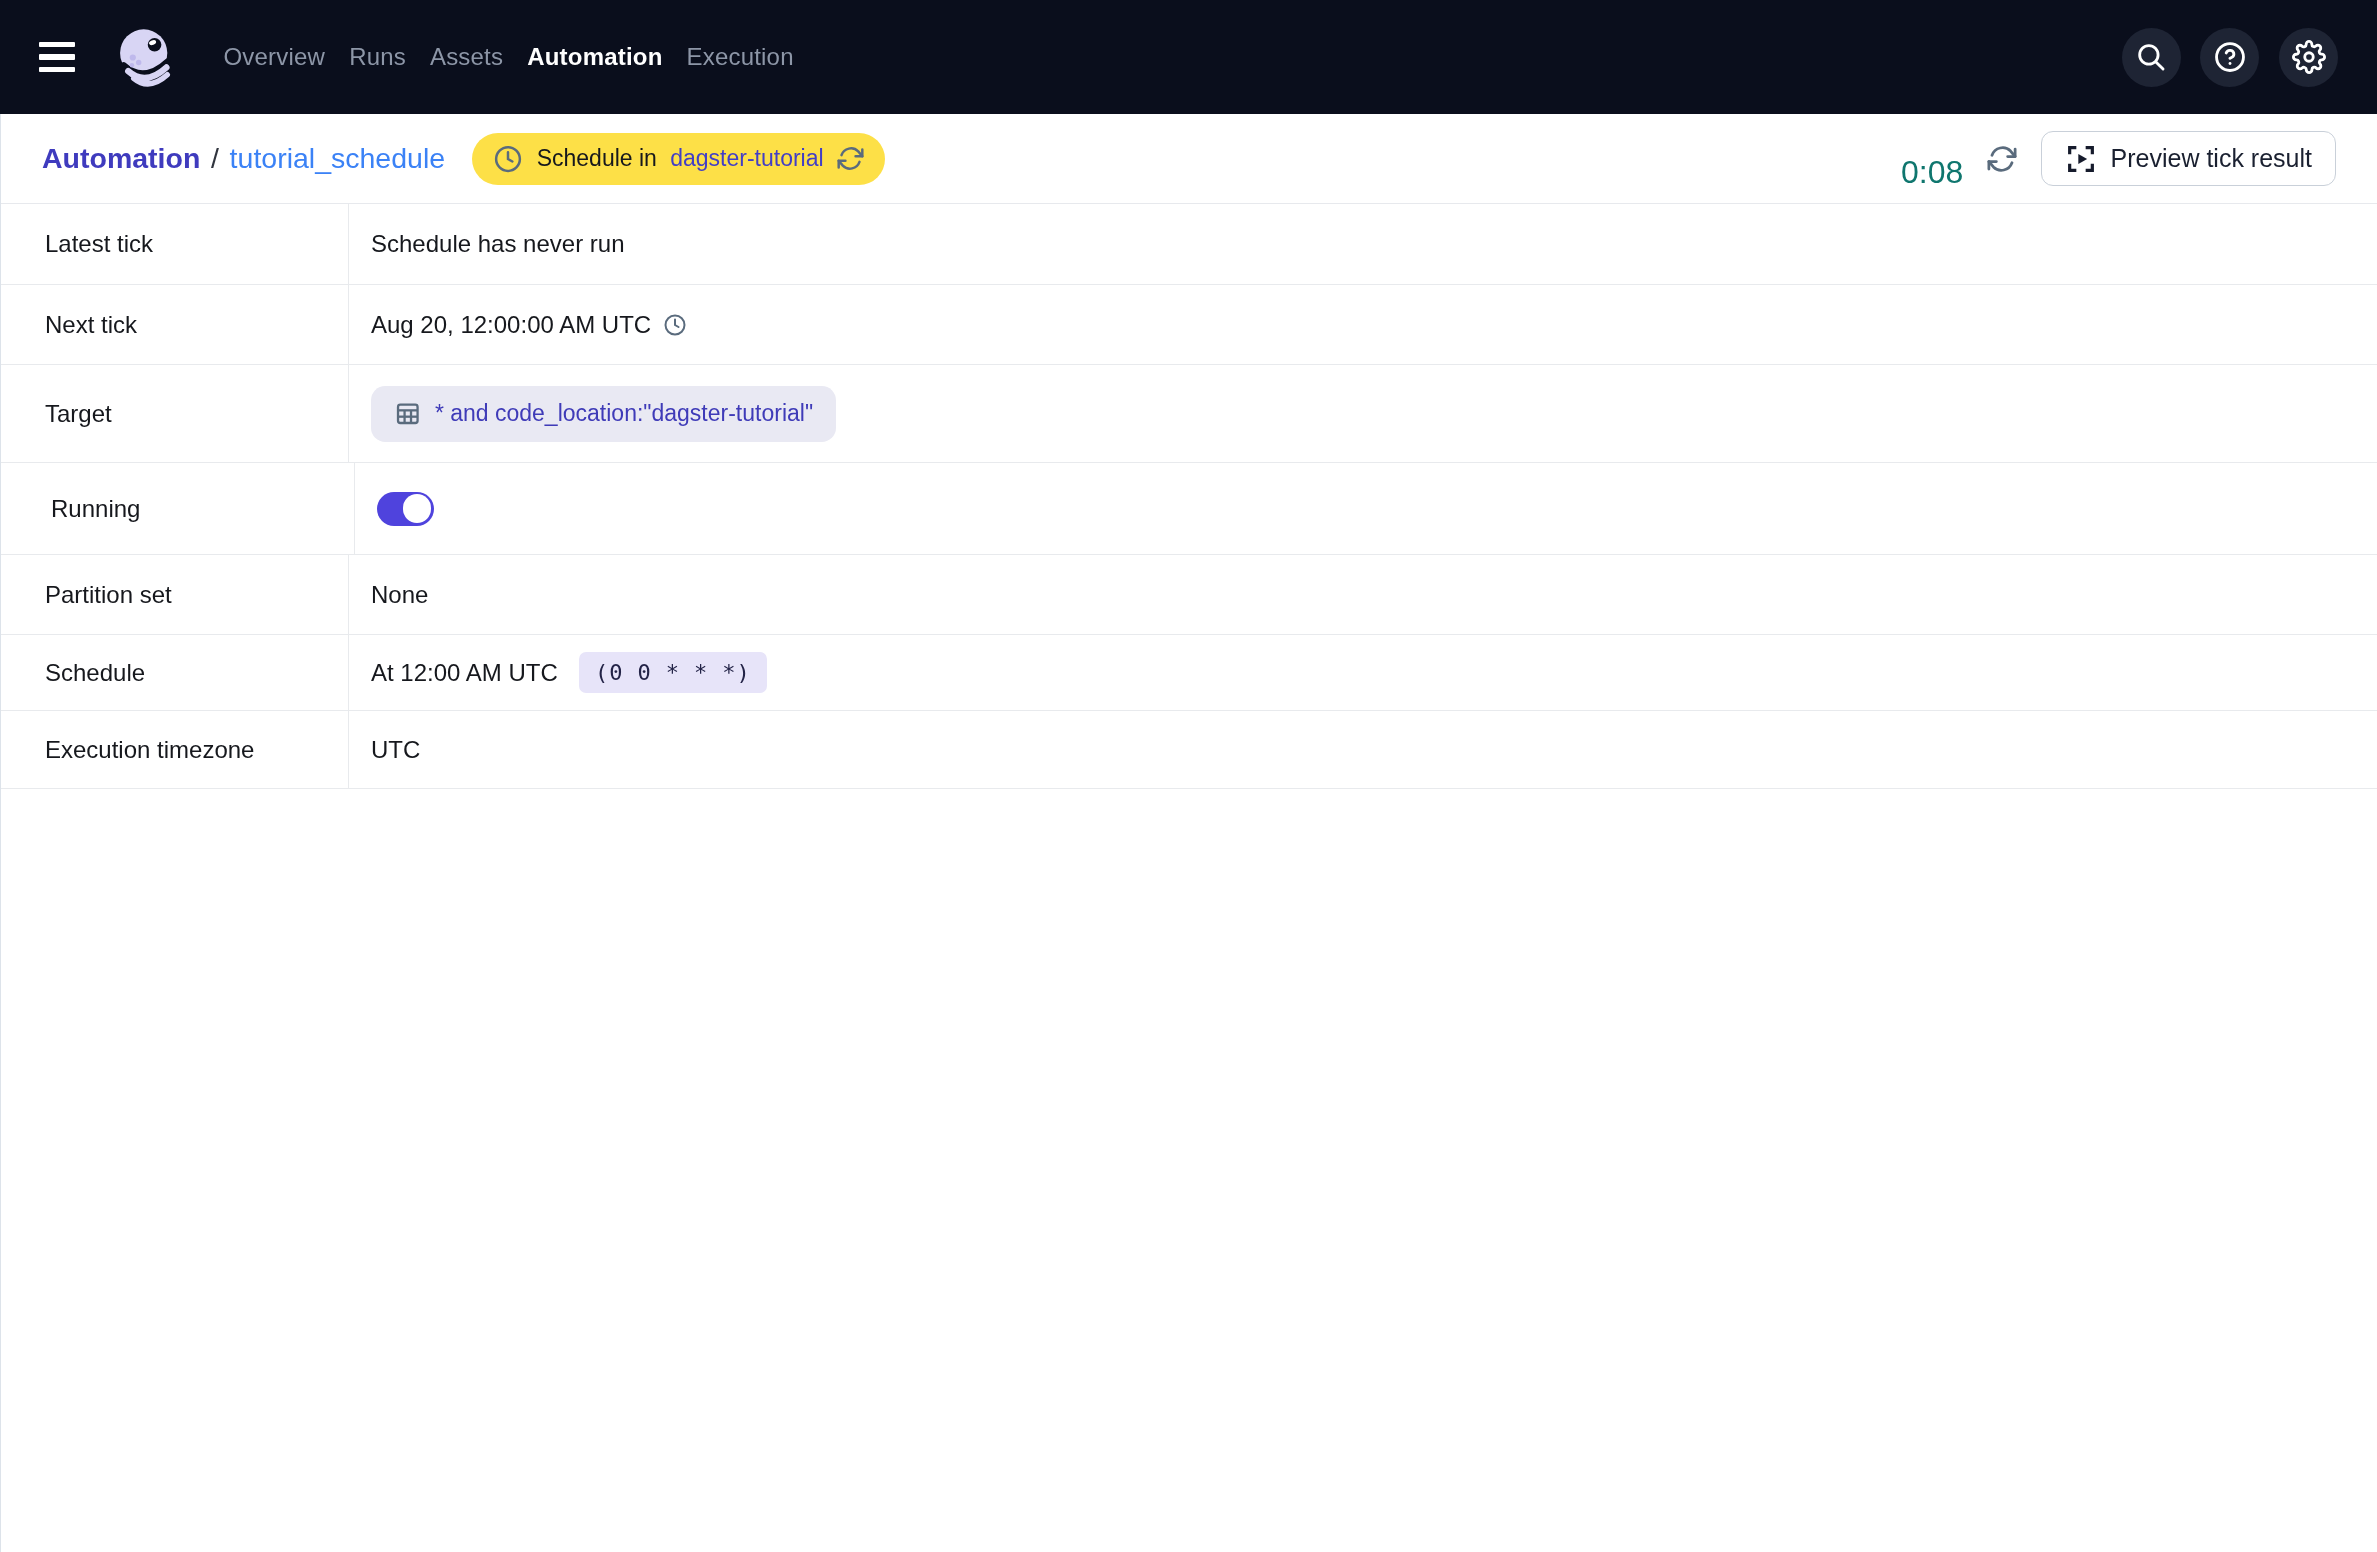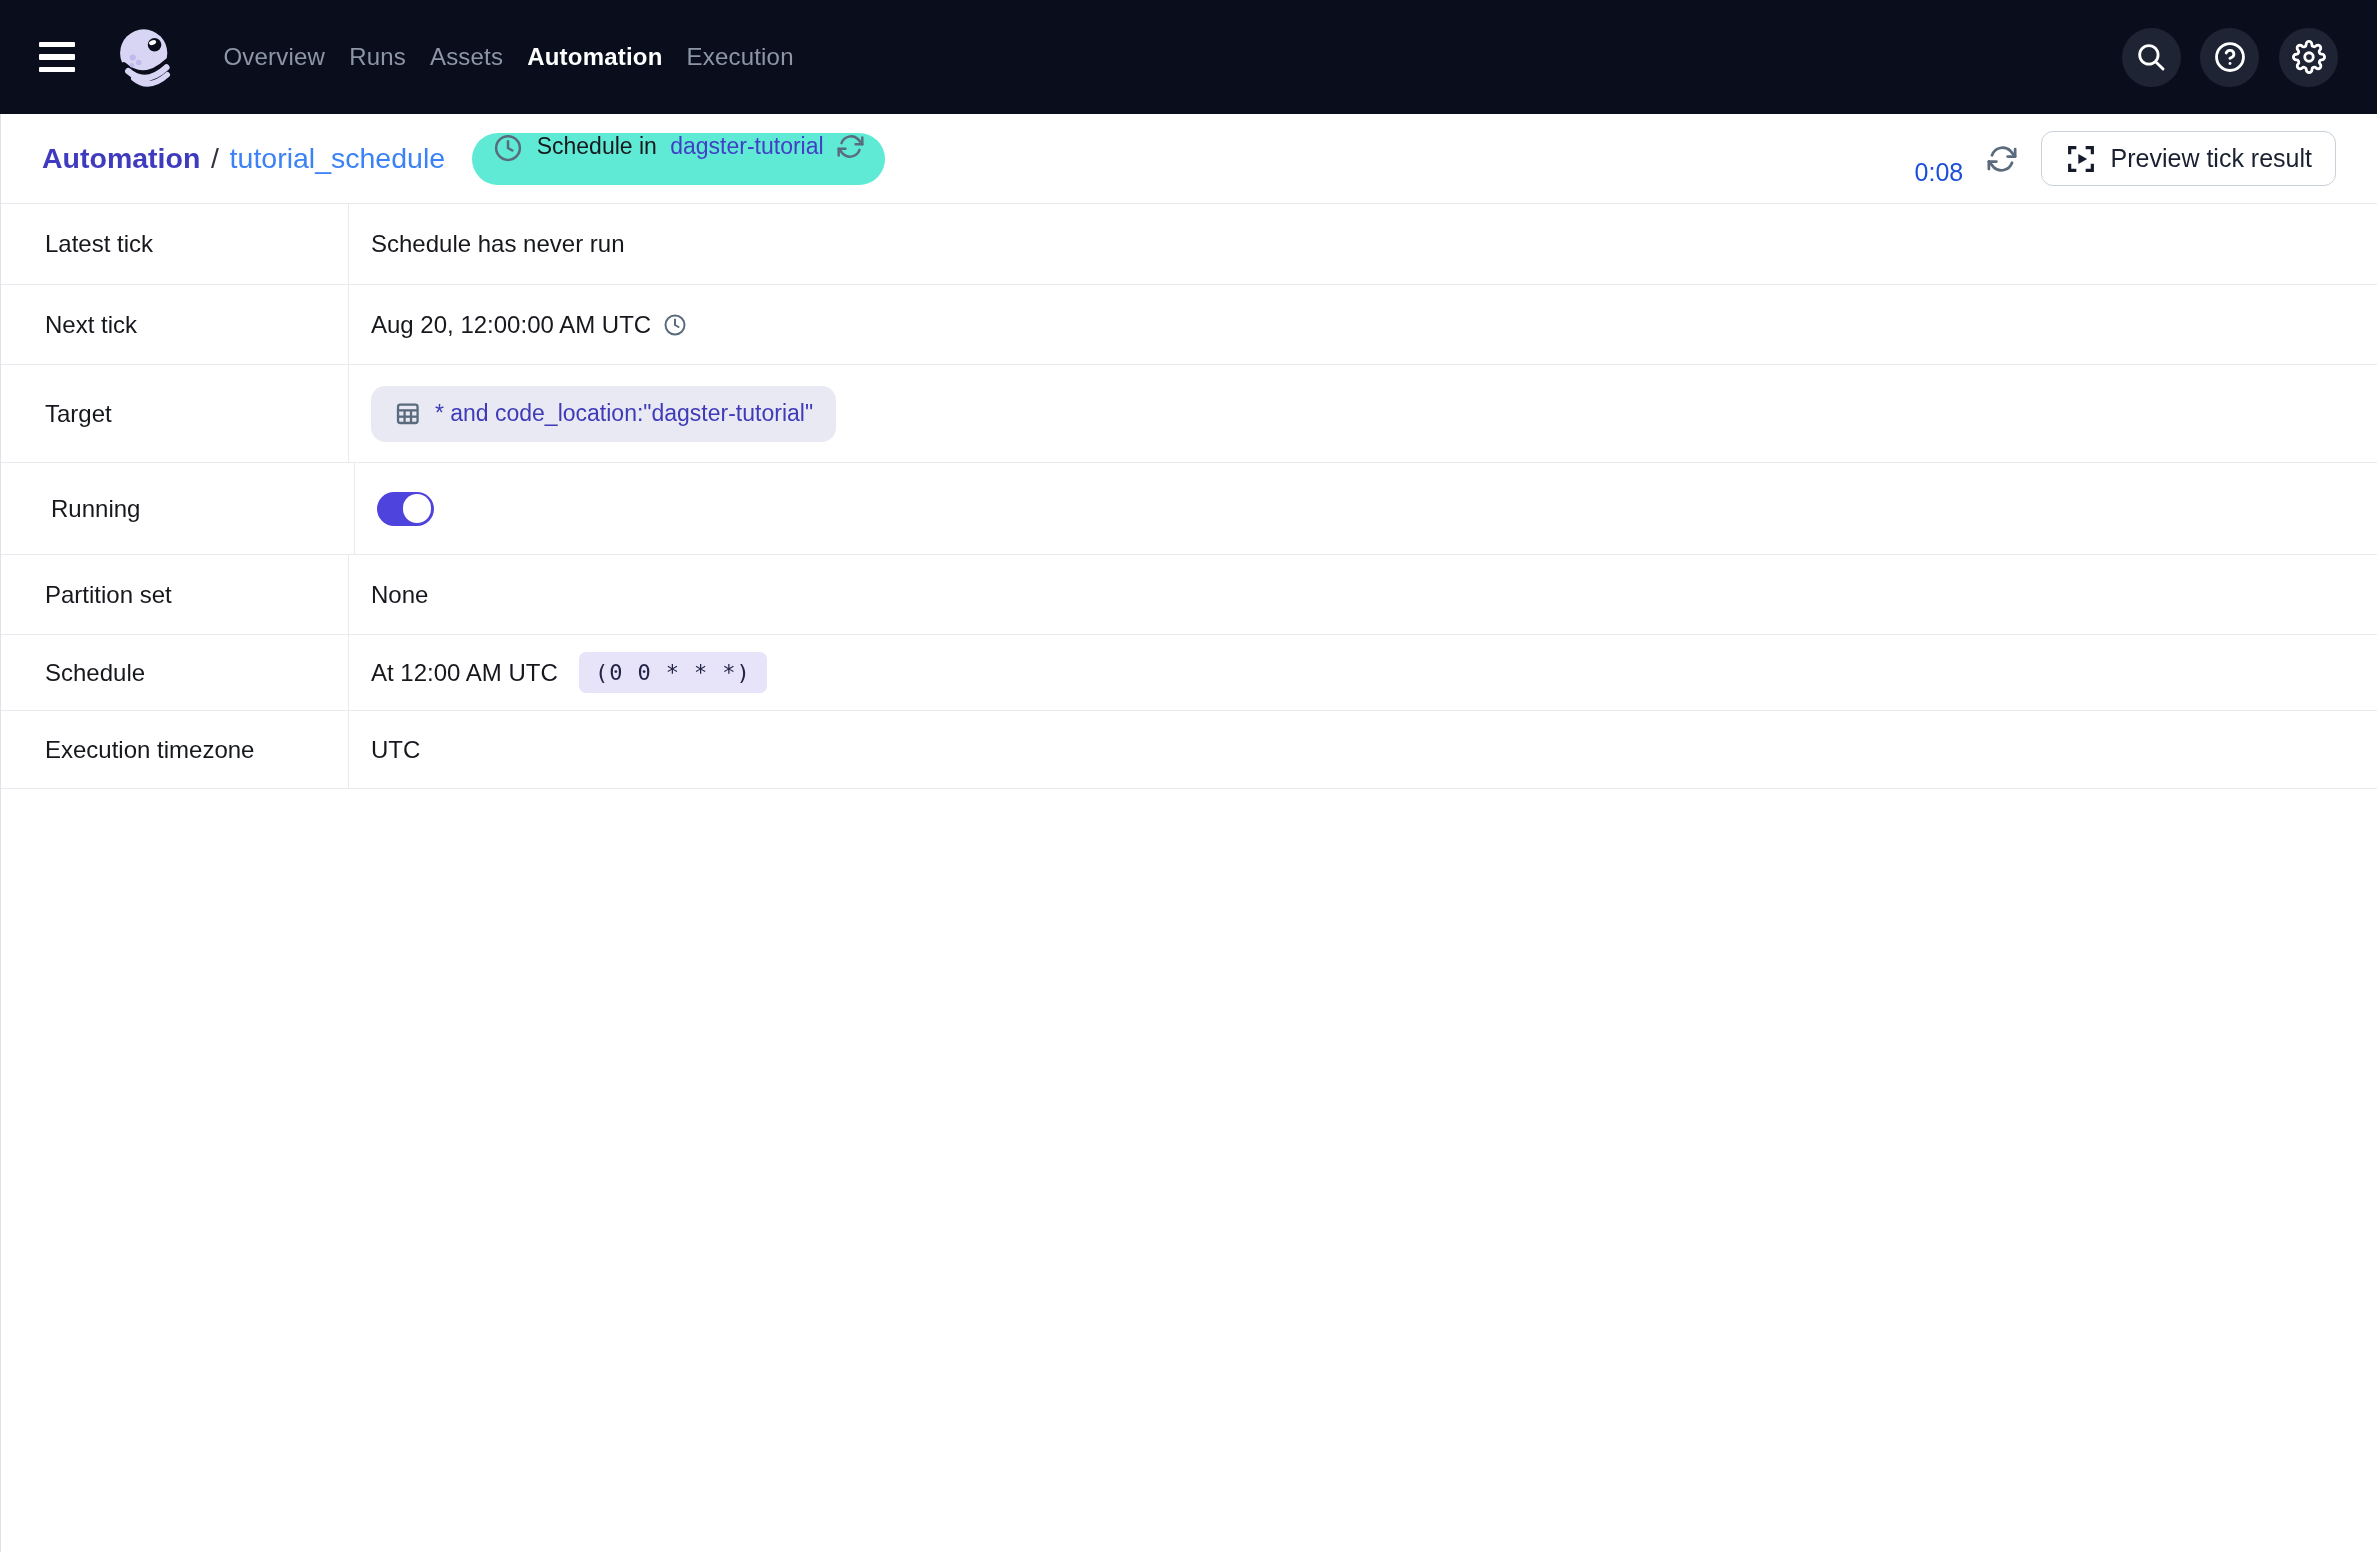--- a/index.html
+++ b/index.html
@@ -57,31 +57,31 @@
     display: flex; align-items: center;
     padding: 0 41px;
     border-bottom: 1.8px solid #E7E9ED;
   }
   .breadcrumb { font-size: 28.5px; display: flex; align-items: baseline; gap: 10.7px; white-space: nowrap; }
   .crumb-link { color: #3F3BBE; font-weight: 600; text-decoration: none; cursor: pointer; }
   .crumb-sep { color: #30343E; font-weight: 400; }
   .crumb-current { color: #3b82f6; font-weight: 400; }
   .schedule-badge {
     margin-left: 27px;
-    display: flex; align-items: flex-start; gap: 13.3px;
-    background: #5eead4; border-radius: 27px;
+    display: flex; align-items: center; gap: 13.3px;
+    background: #fde047; border-radius: 27px;
     height: 52px; padding: 0 21.3px;
     font-size: 23px; color: #16181D; white-space: nowrap;
   }
   .schedule-badge .clock { color: #5A6B7D; width: 30px; height: 30px; }
   .badge-link { color: #423EC6; text-decoration: none; cursor: pointer; }
   .badge-refresh { color: #5A6B7D; width: 27px; height: 27px; cursor: pointer; }
 
   .header-right { margin-left: auto; display: flex; align-items: center; gap: 23px; }
-  .timer { font-size: 25px; color: #1d4ed8; margin-top: 27px; }
+  .timer { font-size: 32px; color: #0f766e; margin-top: 27px; }
   .refresh-btn {
     background: none; border: none; cursor: pointer; color: #5A6B7D;
     width: 32px; height: 32px; display: flex; align-items: center; justify-content: center;
   }
   .refresh-btn svg { width: 30px; height: 30px; }
   .preview-btn {
     display: flex; align-items: center; gap: 13.3px;
     height: 55px; padding: 0 23px;
     background: #ffffff; border: 1.8px solid #C9D0D9; border-radius: 12px;
     font-size: 25px; color: #1A2030; cursor: pointer;

